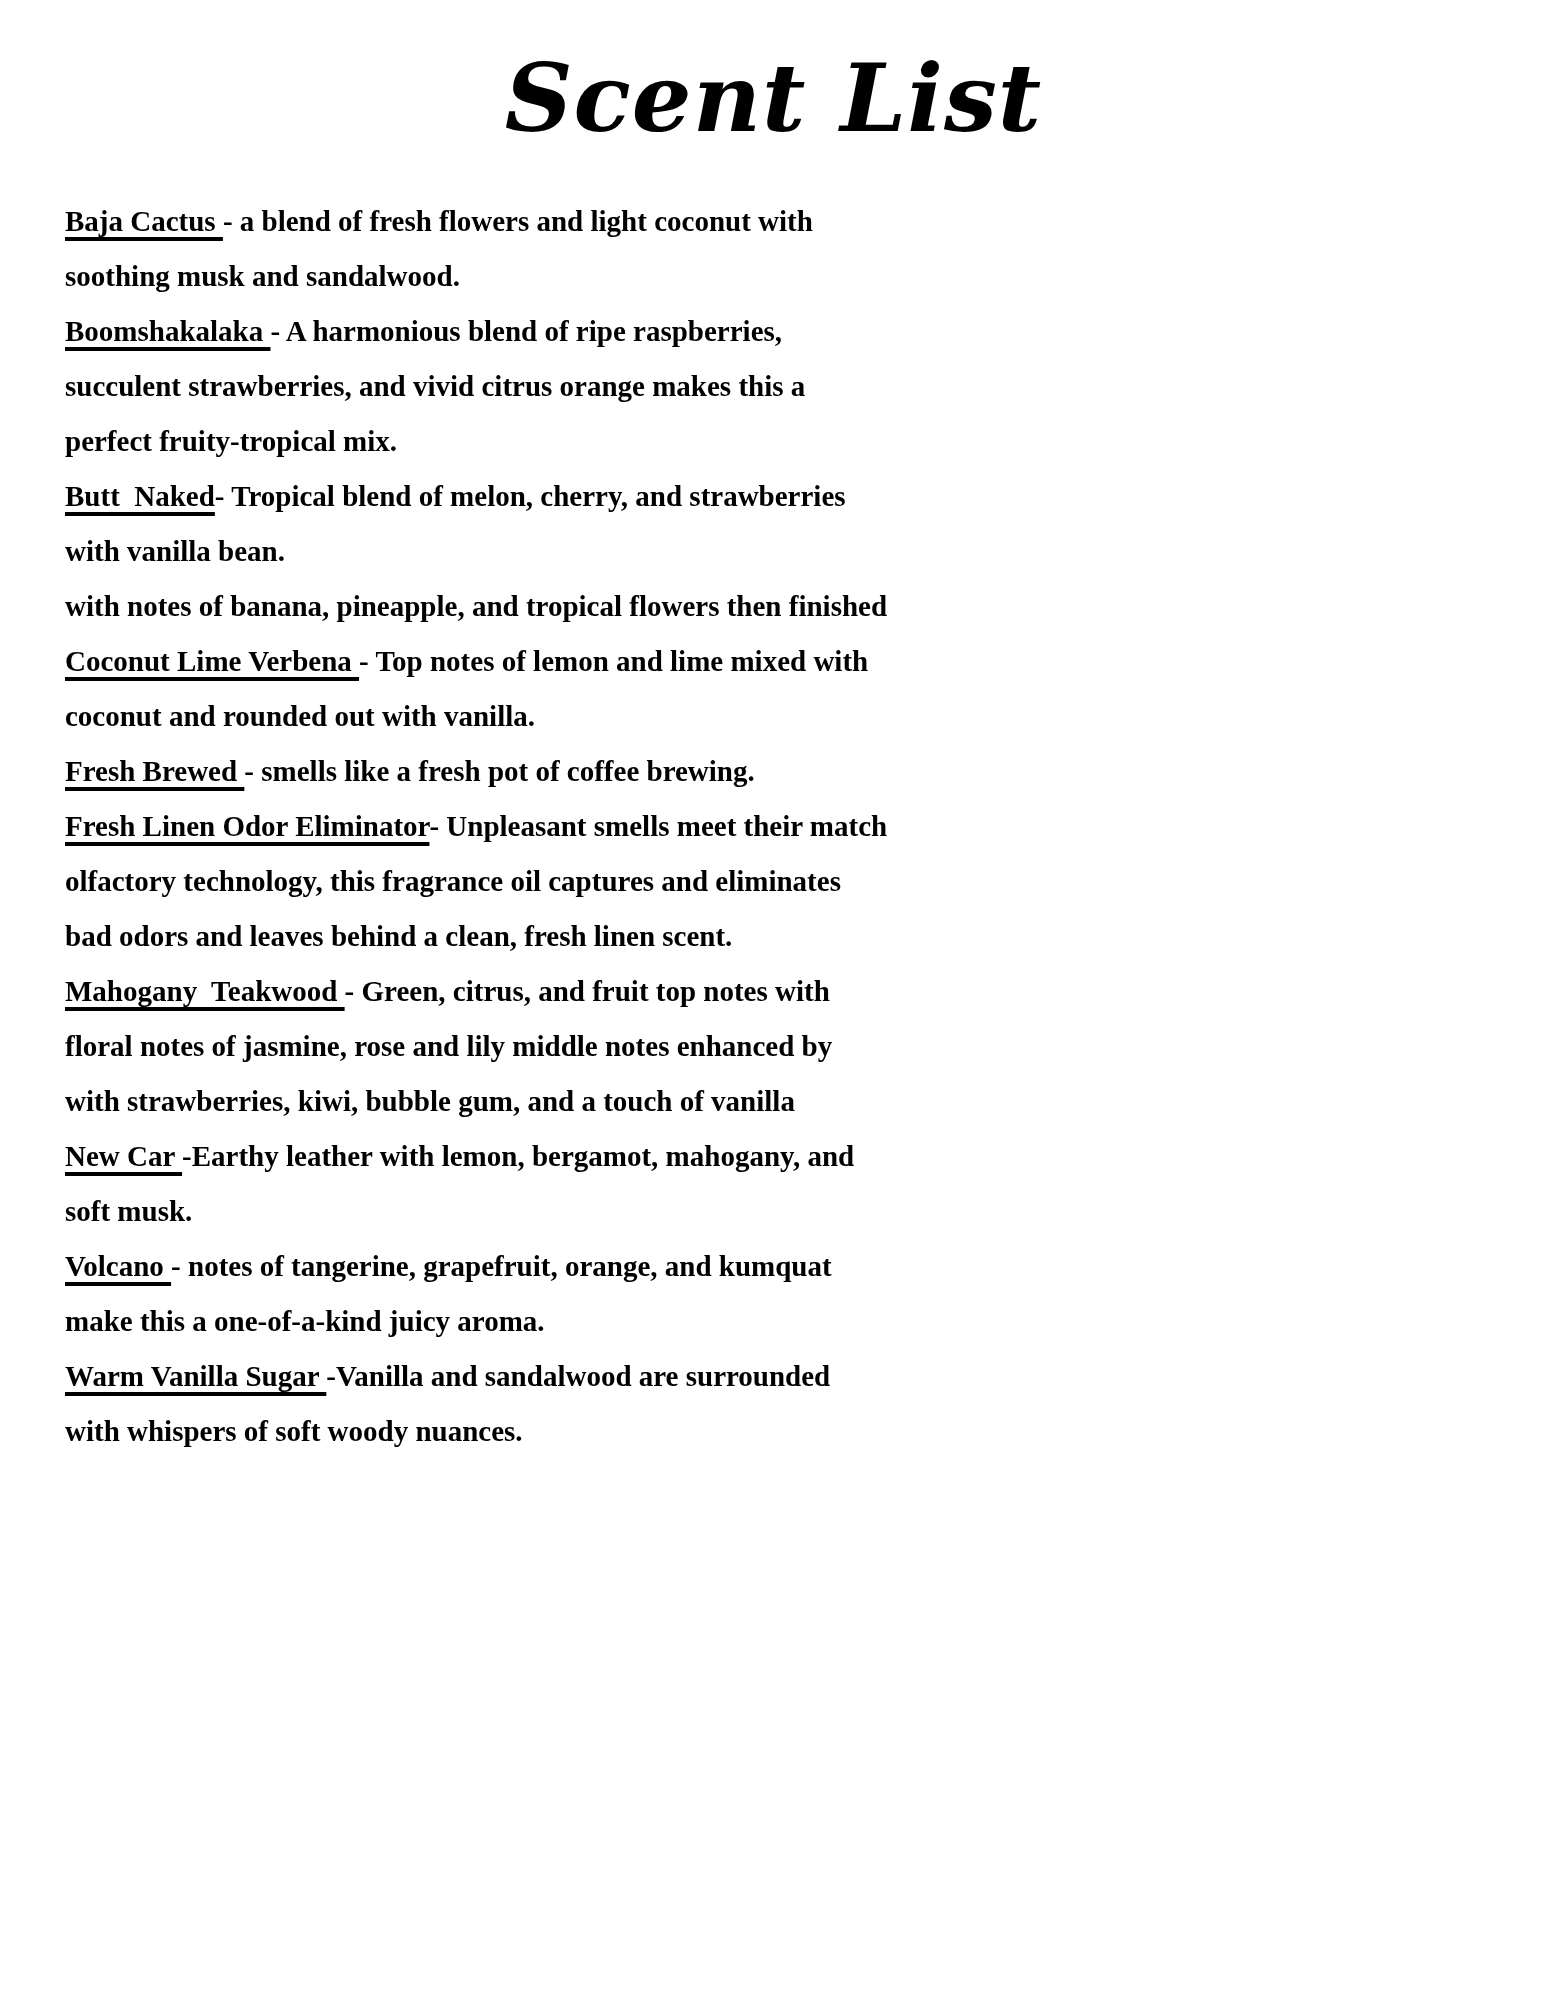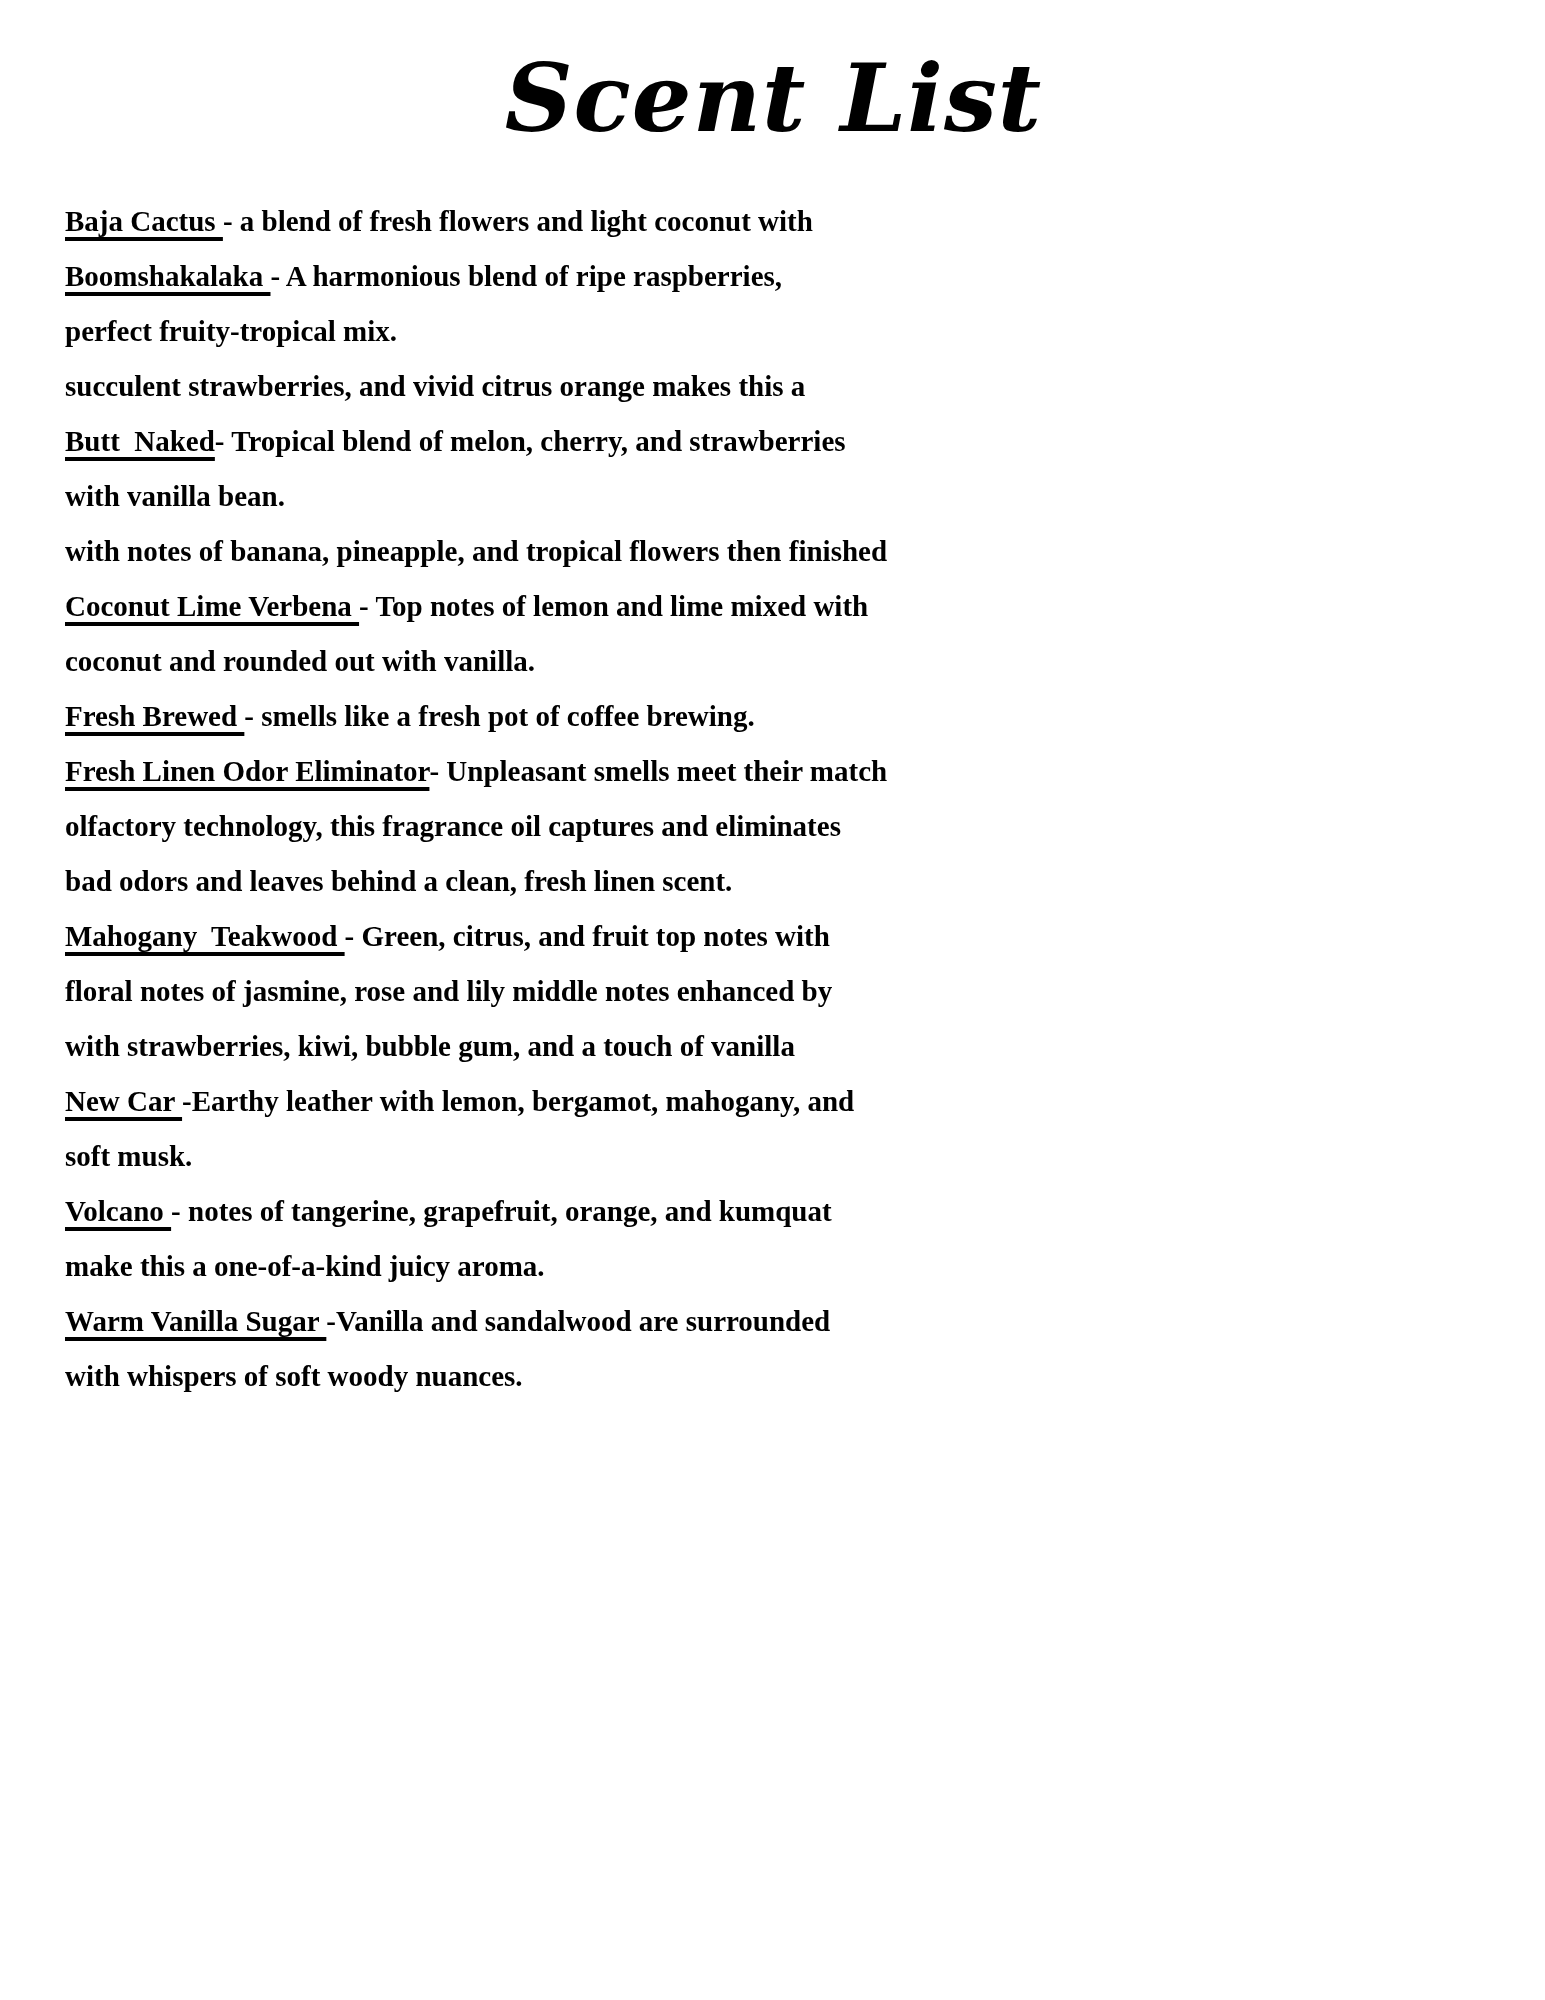--- a/index.html
+++ b/index.html
@@ -44,26 +44,27 @@
 </head>
 <body>
 
 <div class="page">
   <h1 class="title">Scent List</h1>
 
   <div class="scent-list">
 
     <p class="entry">
         <span class="line"><span class="scent-name">Baja Cactus </span><span>- a blend of fresh flowers and light coconut with</span></span>
+        <span class="line">soothing musk and sandalwood.</span>
       </p>
 
     <p class="entry">
         <span class="line"><span class="scent-name">Boomshakalaka </span><span>- A harmonious blend of ripe raspberries,</span></span>
+        <span class="line">succulent strawberries, and vivid citrus orange makes this a</span>
         <span class="line">perfect fruity-tropical mix.</span>
-        <span class="line">succulent strawberries, and vivid citrus orange makes this a</span>
       </p>
 
     <p class="entry">
         <span class="line"><span class="scent-name">Butt  Naked</span><span>- Tropical blend of melon, cherry, and strawberries</span></span>
         <span class="line">with vanilla bean.</span>
         <span class="line">with notes of banana, pineapple, and tropical flowers then finished</span>
       </p>
 
     <p class="entry">
         <span class="line"><span class="scent-name">Coconut Lime Verbena </span><span>- Top notes of lemon and lime mixed with</span></span>

